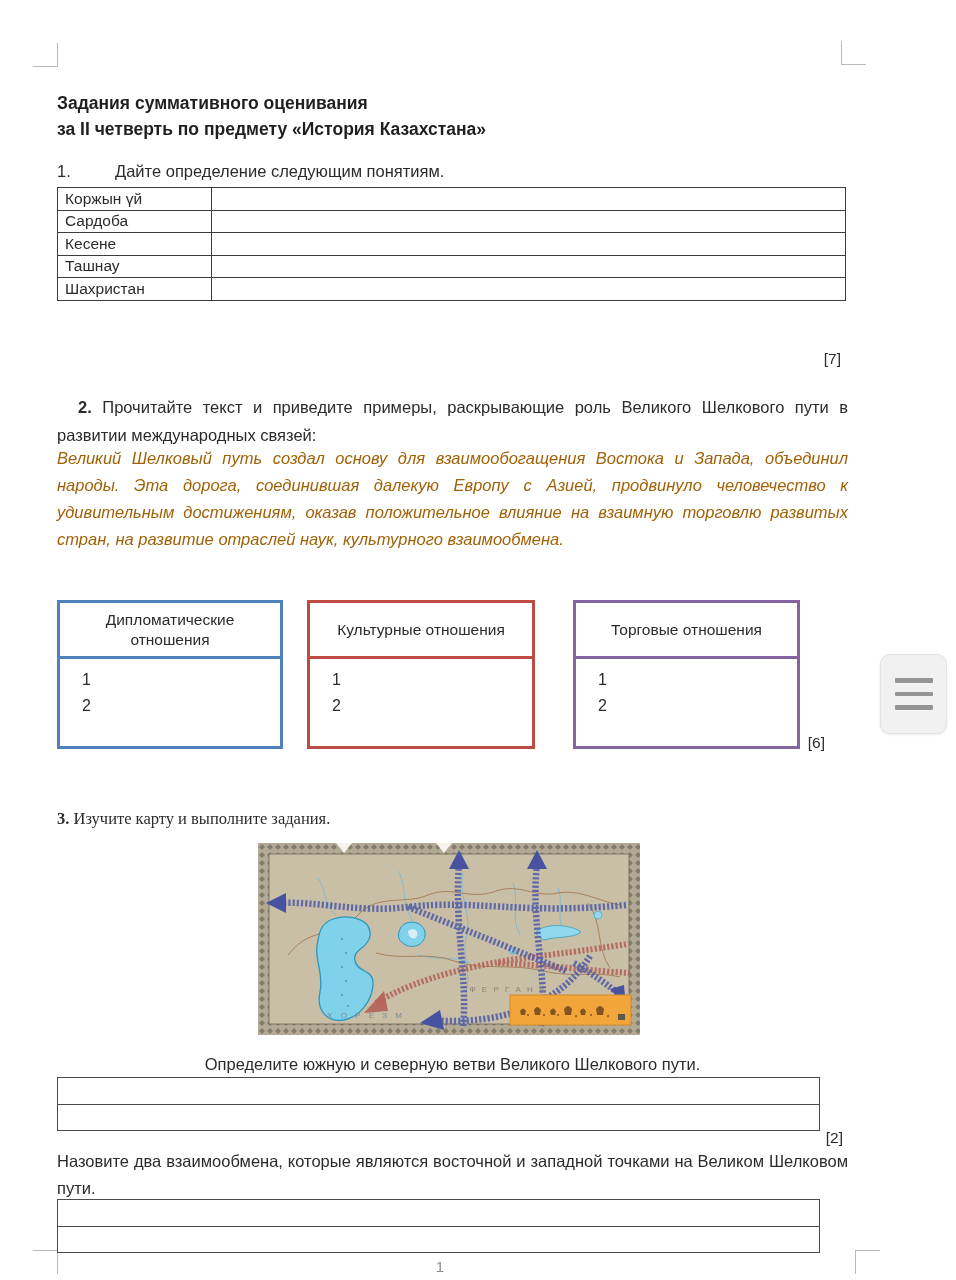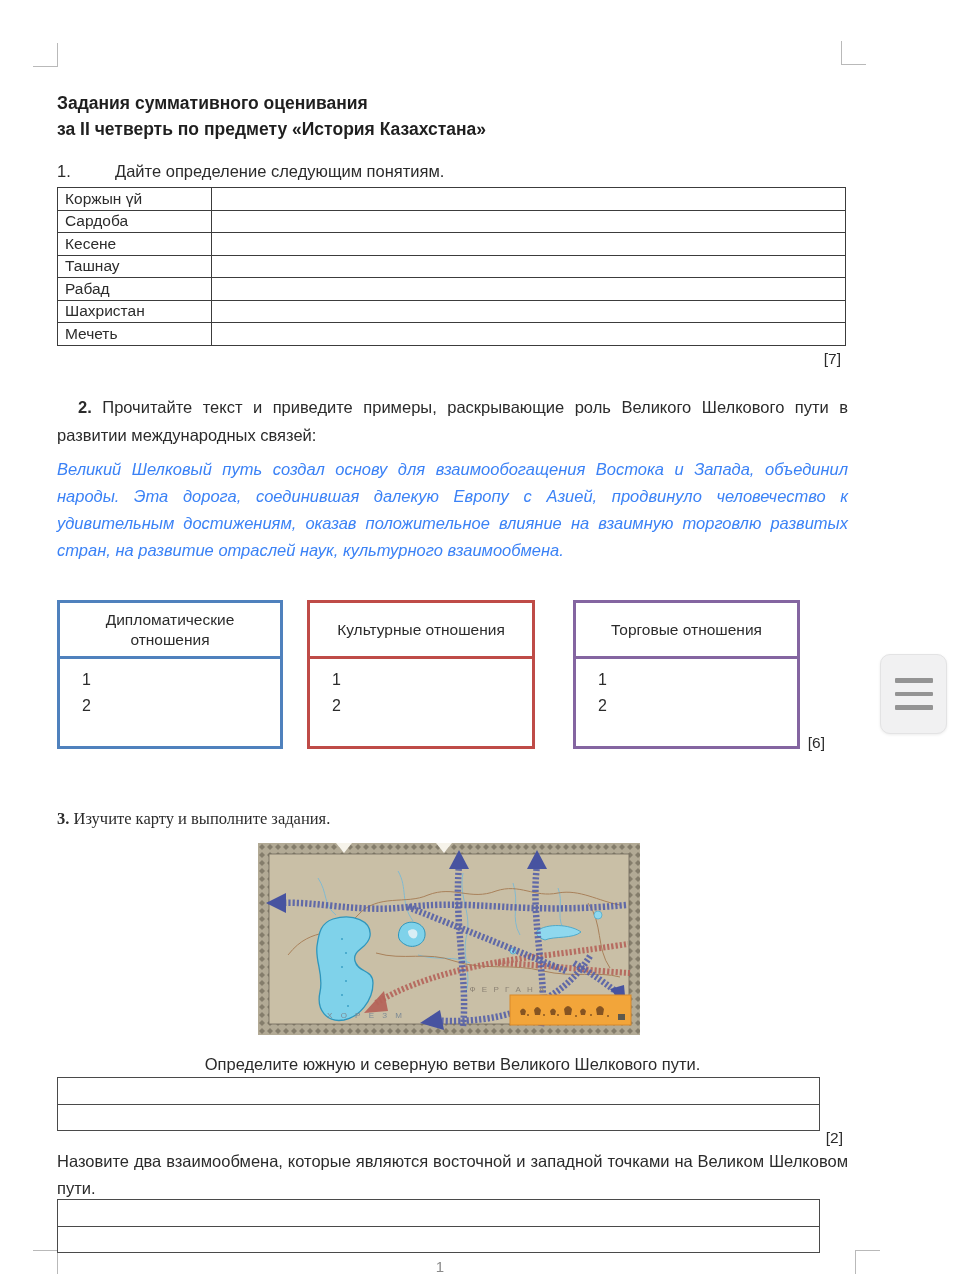--- a/index.html
+++ b/index.html
@@ -26,22 +26,22 @@
     border-collapse:collapse;table-layout:fixed;}
   table.terms td{border:1.2px solid #3c3c3c;height:21.5px;
     font-size:15.5px;padding:0 0 0 7px;vertical-align:middle;}
   table.terms td.term{width:146px;}
 
   .pts{font-size:15.5px;color:#2b2b2b;text-align:right;}
 
   .q2-prompt{left:57px;top:393px;width:791px;font-size:16.5px;line-height:28px;
     text-align:justify;text-indent:21px;}
   .q2-prompt b{font-weight:bold;}
-  .passage{left:57px;top:456px;width:791px;font-size:16.5px;line-height:27px;
-    font-style:italic;text-align:justify;color:#3b82f6;}
+  .passage{left:57px;top:445px;width:791px;font-size:16.5px;line-height:27px;
+    font-style:italic;text-align:justify;color:#a16207;}
 
   .relbox{position:absolute;top:600px;height:143px;border:3px solid;background:#fff;}
   .relbox-head{height:53px;border-bottom:3px solid;display:flex;align-items:center;
     justify-content:center;text-align:center;font-size:15.5px;line-height:20px;padding:0 10px;}
   .relbox-body{padding:8px 0 0 22px;font-size:16px;line-height:26px;}
 
   .q3-line{left:57px;top:809px;width:600px;font-size:16.5px;font-family:Liberation Serif, serif;}
   .q3-line b{font-weight:bold;}
 
   .map-wrap{left:258px;top:843px;width:382px;height:192px;}
@@ -90,29 +90,21 @@
       </tr>
   <tr>
         <td class="term">Кесене</td>
         <td></td>
       </tr>
   <tr>
         <td class="term">Ташнау</td>
         <td></td>
       </tr>
   <tr>
-        <td class="term">Рабад</td>
-        <td></td>
-      </tr>
-  <tr>
         <td class="term">Шахристан</td>
-        <td></td>
-      </tr>
-  <tr>
-        <td class="term">Мечеть</td>
         <td></td>
       </tr>
 </tbody>
   </table>
 
 <div class="pts abs" style="left:57px;top:350px;width:784px;">[7]</div>
 
 <div class="q2-prompt abs">
   <b>2.</b>
   <span>Прочитайте текст и приведите примеры, раскрывающие роль Великого Шелкового пути в развитии международных связей:</span>

